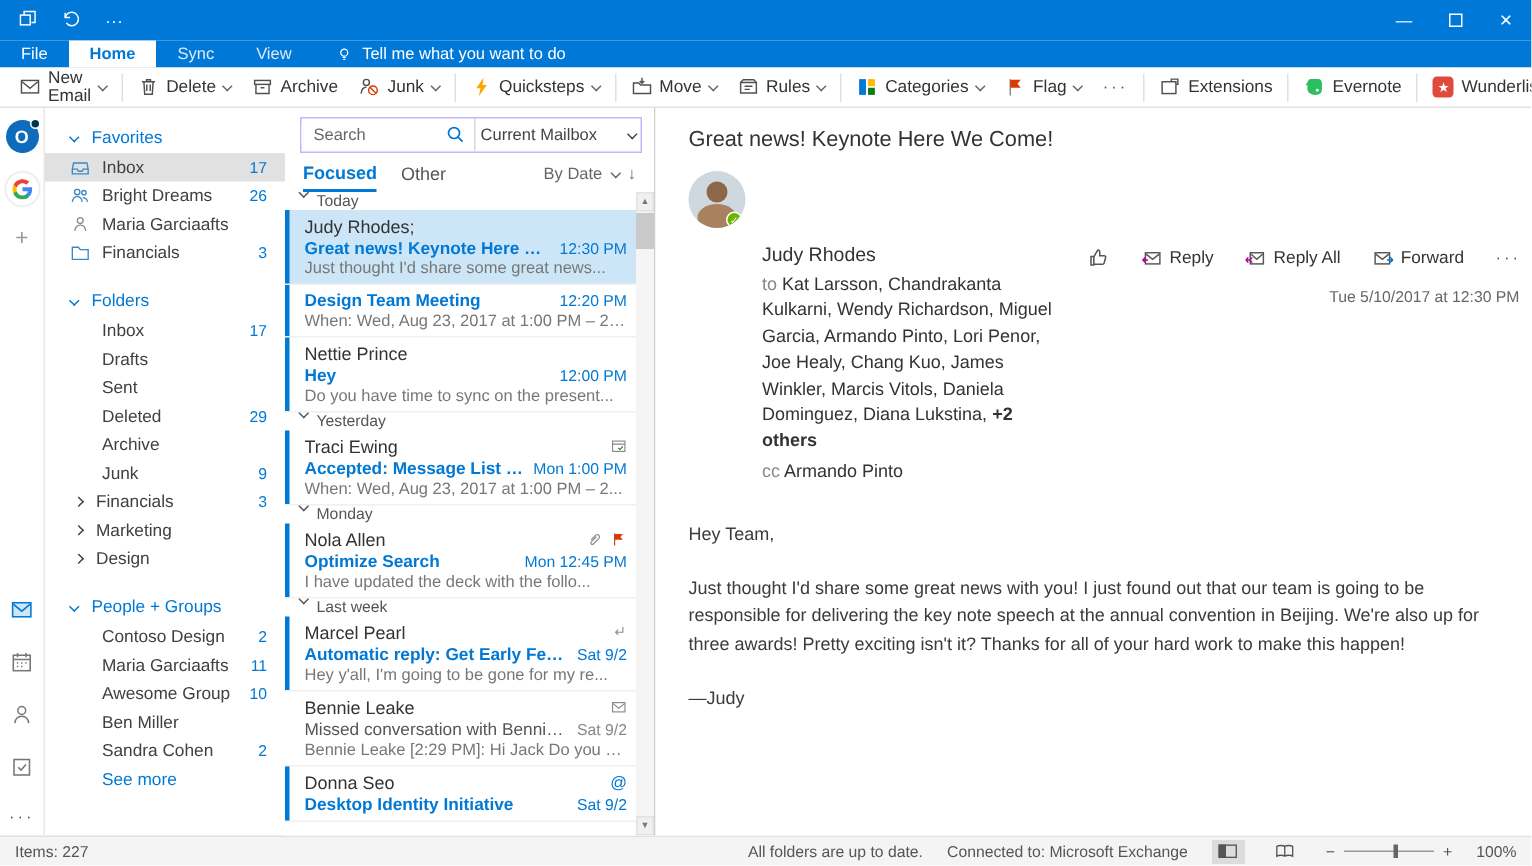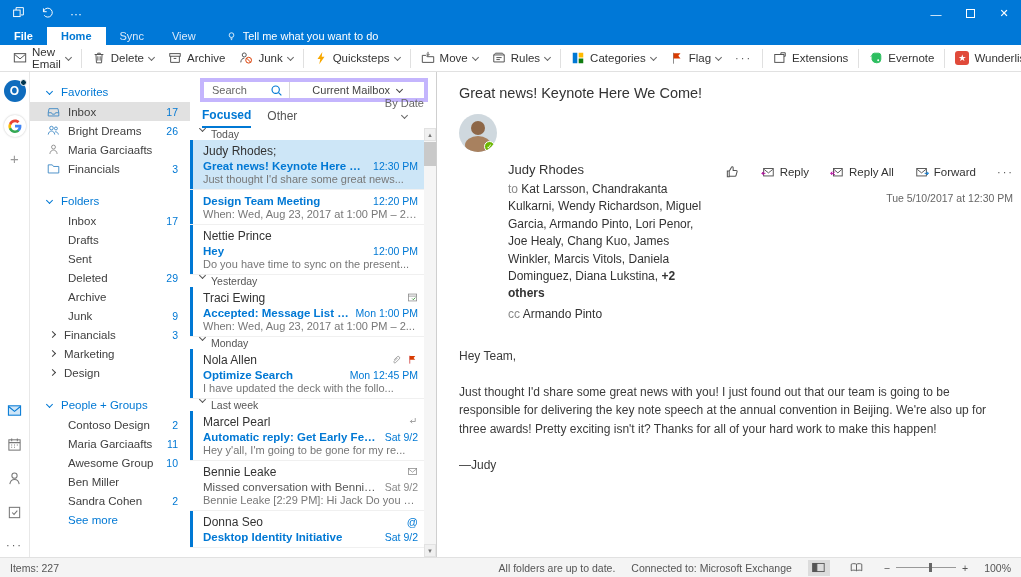--- a/index.html
+++ b/index.html
@@ -15,21 +15,21 @@
   .titlebar { height:27px; background:#0078d7; display:flex; align-items:center; color:#fff; }
   .qat { display:flex; align-items:center; gap:16px; padding-left:12px; font-size:12px; }
   .qat svg { width:13px; height:13px; fill:none; stroke:#fff; stroke-width:1.2; }
   .wincontrols { margin-left:auto; display:flex; height:27px; }
   .winbtn { width:34px; display:flex; align-items:center; justify-content:center; font-size:11px; color:#fff; }
   .maxbox { width:9px; height:9px; border:1px solid #fff; }
 
   
   .tabrow { height:18px; background:#0078d7; display:flex; align-items:stretch; font-size:11px; color:#dceafa; }
   .rtab { display:flex; align-items:center; padding:0 14px; }
-  .rtab.file { color:#fff;font-weight:bold; }
+  .rtab.file { color:#fff; }
   .rtab.active { background:#fff; color:#0078d4; font-weight:bold; }
   .tellme { display:flex; align-items:center; gap:6px; color:#fff; padding-left:16px; }
   .tellme svg { width:11px; height:11px; stroke:#fff; fill:none; stroke-width:1.2; }
 
   
   .ribbon { height:27px; background:#fff; border-bottom:1px solid #e1e1e1; display:flex;
     align-items:center; font-size:11.5px; color:#333; padding:0 6px; }
   .rbtn { display:flex; align-items:center; gap:5px; padding:0 7px; height:23px; cursor:default; }
   .rbtn .chev { color:#666; }
   .sep { width:1px; height:19px; background:#e0e0e0; margin:0 3px; flex:none; }
@@ -64,31 +64,31 @@
   .nav-item.sel { background:#e1e1e1; }
   .nav-item .nico { width:13px; height:13px; margin-right:8px; flex:none; }
   .nav-item .nico svg { width:13px; height:13px; fill:none; stroke:#3c87c4; stroke-width:1.1; }
   .nav-item.plain { padding-left:38px; }
   .nav-item.expand { padding-left:20px; gap:9px; }
   .count { margin-left:auto; color:#0078d4; font-size:10.5px; }
   .seemore { color:#0078d4; padding-left:38px; height:19px; display:flex; align-items:center; }
 
   
   .msglist { width:247px; border-right:1px solid #cfcfcf; display:flex; flex-direction:column; flex:none; background:#fff; }
-  .searchrow { margin:6px 8px 2px 10px; height:24px; border:4px solid #c4b5fd; display:flex; align-items:center; font-size:11px; }
+  .searchrow { margin:6px 8px 2px 10px; height:24px; border:1px solid #c4b5fd; display:flex; align-items:center; font-size:11px; }
   .searchrow input { flex:1; min-width:0; border:none; outline:none; padding:0 4px 0 8px; font-size:11px;
     font-family:"Liberation Sans",sans-serif; color:#333; }
   .searchrow input::placeholder { color:#666; }
   .sicon svg { width:13px; height:13px; stroke:#0078d4; fill:none; stroke-width:1.4; margin:2px 6px 0 0; }
-  .scope { border-left:1px solid #d9d9d9; height:100%; display:flex; align-items:center; gap:7px;
-    padding:0 22px; color:#444; flex:none; }
+  .scope { border-left:1px solid #d9d9d9; height:100%; display:flex; align-items:center; gap:21px;
+    padding:0 3px; color:#444; flex:none; }
   .ftabs { display:flex; align-items:center; padding:0 12px 0 12px; height:24px; font-size:12px; color:#555; }
   .ftab { margin-right:16px; height:100%; display:flex; align-items:center; }
   .ftab.on { color:#0078d4; font-weight:bold; border-bottom:2px solid #0078d4; }
-  .sortwrap { margin-left:auto; display:flex; align-items:center; gap:6px; font-size:11px; color:#666;flex-direction:column; }
+  .sortwrap { margin-left:auto; display:flex; align-items:center; gap:6px; font-size:11px; color:#666; }
   .listbody { flex:1; position:relative; overflow:hidden; }
   .rows { position:absolute; inset:0 12px 0 0; }
   .ghead { height:12px; display:flex; gap:6px; padding-left:10px; font-size:10.5px;
     color:#555; background:#fff; }
   .msg { position:relative; padding:3px 6px 3px 13px; border-bottom:1px solid #f0f0f0; }
   .msg.unread::before { content:""; position:absolute; left:0; top:0; bottom:0; width:3px; background:#0078d4; }
   .msg.sel { background:#cde6f7; }
   .l1 { display:flex; align-items:center; font-size:12px; color:#333; height:15px; }
   .l1 .sender { flex:1; }
   .micons { display:flex; align-items:center; gap:5px; color:#888; }

